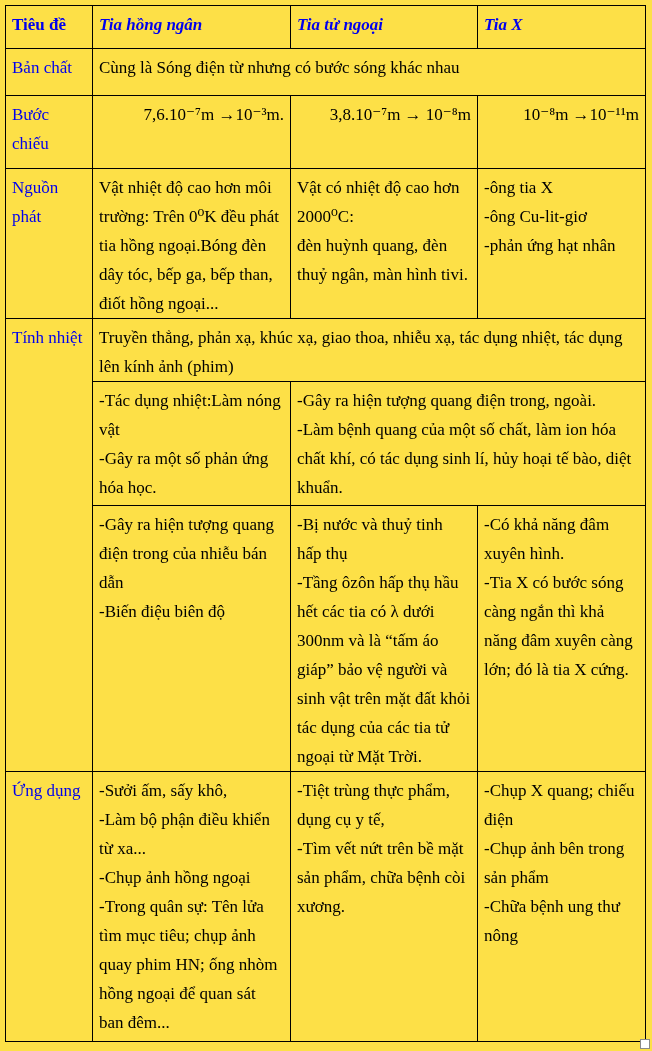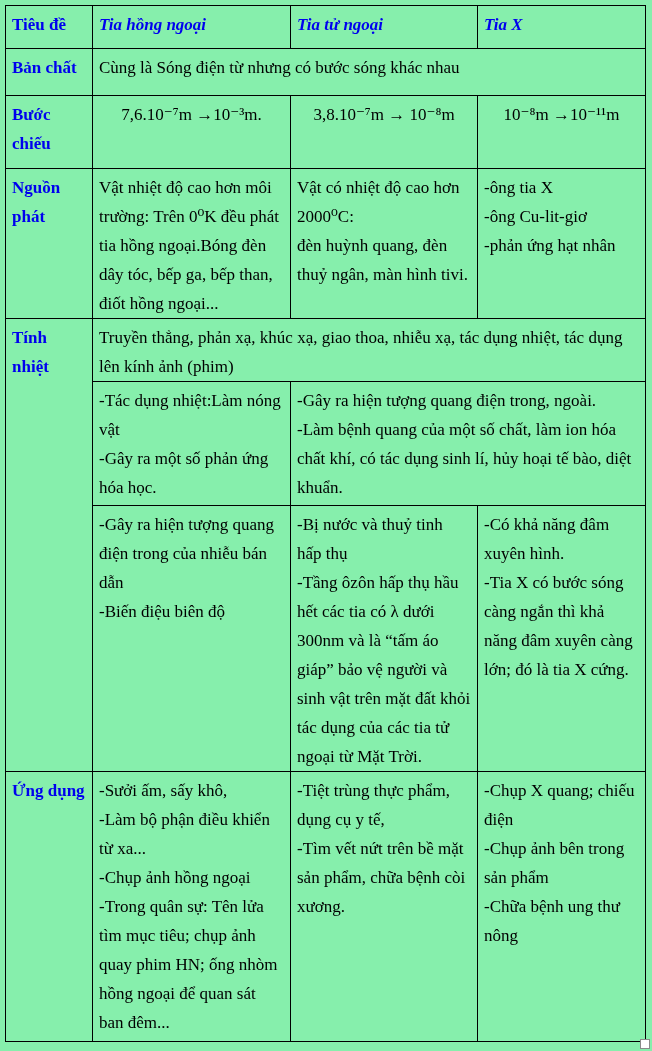--- a/index.html
+++ b/index.html
@@ -11,21 +11,21 @@
     width: 652px;
     height: 1051px;
     position: relative;
     overflow: hidden;
     font-family: "Liberation Serif", "DejaVu Serif", serif;
     color: #000000;
   }
   .page {
     position: absolute;
     inset: 0;
-    background: #86efac;
+    background: #fde047;
   }
   table.cmp {
     position: absolute;
     left: 5px;
     top: 5px;
     width: 640px;
     border-collapse: collapse;
     table-layout: fixed;
   }
   table.cmp td {
@@ -33,35 +33,35 @@
     vertical-align: top;
     padding: 4px 6px 0 6px;
     font-size: 17px;
     line-height: 29px;
     white-space: pre-line;
     overflow: hidden;
     word-wrap: break-word;
   }
   td.rowlabel {
     color: #0000ee;
-    font-weight: bold;
+    font-weight: normal;
   }
   td.colhead {
     color: #0000ee;
     font-weight: bold;
     font-style: italic;
     padding-top: 8px;
   }
   td.corner {
     color: #0000ee;
     font-weight: bold;
     padding-top: 8px;
   }
   td.wave {
-    text-align: center;
+    text-align: right;
     padding-top: 8px;
   }
   td.nature {
     padding-left: 22px;
     padding-top: 8px;
     font-family: Liberation Serif, serif;
   }
   tr.r-header  { height: 43px; }
   tr.r-nature  { height: 47px; }
   tr.r-wave    { height: 73px; }
@@ -89,21 +89,21 @@
     <colgroup>
       <col style="width:87px">
       <col style="width:198px">
       <col style="width:187px">
       <col style="width:168px">
     </colgroup>
     <tbody>
 
       <tr class="r-header">
         <td class="corner">Tiêu đề</td>
-        <td class="colhead">Tia hồng ngoại</td>
+        <td class="colhead">Tia hồng ngân</td>
         <td class="colhead">Tia tử ngoại</td>
         <td class="colhead">Tia X</td>
       </tr>
 
       <tr class="r-nature">
         <td class="rowlabel">Bản chất</td>
         <td class="nature" colspan="3">Cùng là Sóng điện từ nhưng có bước sóng khác nhau</td>
       </tr>
 
       <tr class="r-wave">

